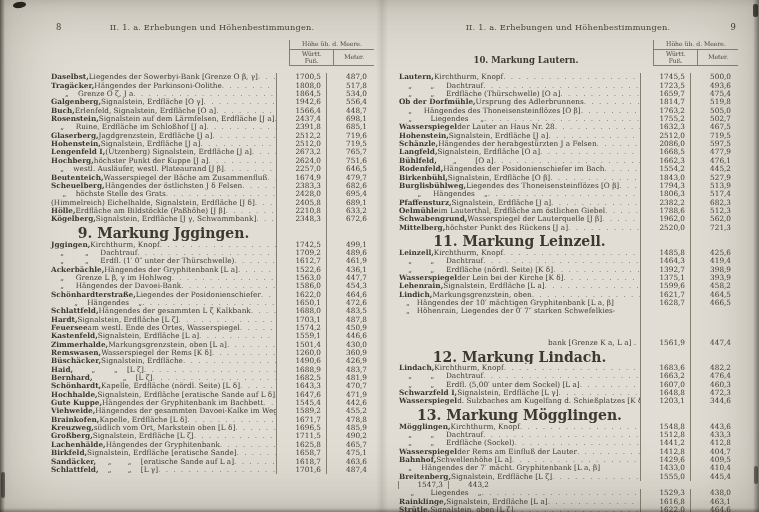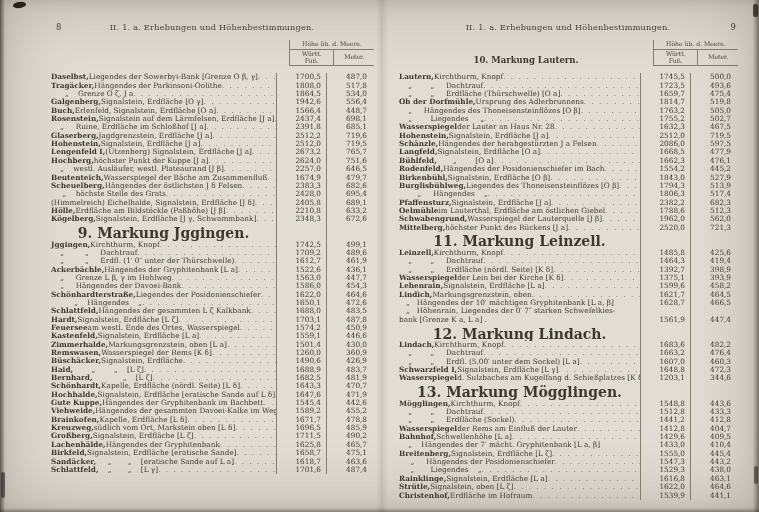--- a/index.html
+++ b/index.html
@@ -60,23 +60,23 @@
     font-size:8.5px;line-height:9.5px;padding-bottom:1px;}
   .colhead-box{width:84px;flex:none;border-left:1px solid rgba(110,102,86,.8);
     font-size:6.1px;line-height:6.8px;color:#4a4438;display:flex;flex-direction:column;justify-content:flex-end;}
   .ch-title{text-align:center;border-bottom:1px solid rgba(110,102,86,.8);padding:1px 0;white-space:nowrap;}
   .ch-sub{display:flex;border-bottom:1px solid rgba(110,102,86,.8);}
   .ch-f{flex:1.1;text-align:center;padding:1px 0;}
   .ch-m{flex:1;text-align:center;border-left:1px solid rgba(110,102,86,.8);
     display:flex;align-items:center;justify-content:center;}
 
   .row.two .cell-f,.row.two .cell-m{display:flex;align-items:flex-end;justify-content:flex-end;}
-  .cell-text.multiline{flex-direction:column;}
+  .cell-text.multiline{flex-direction:column;gap:23px;}
   .cell-text.multiline .line{white-space:nowrap;}
-  .cell-text.multiline .line2{padding-right:4px;}
+  .cell-text.multiline .line2{text-align:right;padding-right:4px;}
 </style>
 </head>
 <body>
 
 <div class="scan">
   <div class="gutter"></div>
 
   <div class="page page-left">
     <div class="page-header">
       <span class="pagenum">8</span>
@@ -870,24 +870,20 @@
         <div class="row">
           <div class="cell-text">
             <span class="bold">Breitenberg,</span>
             <span class="t"> Signalstein, Erdfläche [L ζ]</span>
             <span class="dots"></span>
           </div>
           <div class="cell-f">1555,0</div>
           <div class="cell-m">445,4</div>
         </div>
         <div class="row">
-          <div class="cell-text">
-            <span class="t">&nbsp;&nbsp;&nbsp;&nbsp;&nbsp;„&nbsp;&nbsp;&nbsp;&nbsp;&nbsp;Hängendes der Posidonienschiefer</span>
-            <span class="dots"></span>
-          </div>
           <div class="cell-f">1547,3</div>
           <div class="cell-m">443,2</div>
         </div>
         <div class="row">
           <div class="cell-text">
             <span class="t">&nbsp;&nbsp;&nbsp;&nbsp;&nbsp;„&nbsp;&nbsp;&nbsp;&nbsp;&nbsp;&nbsp;&nbsp;Liegendes&nbsp;&nbsp;&nbsp;&nbsp;„</span>
             <span class="dots"></span>
           </div>
           <div class="cell-f">1529,3</div>
           <div class="cell-m">438,0</div>

